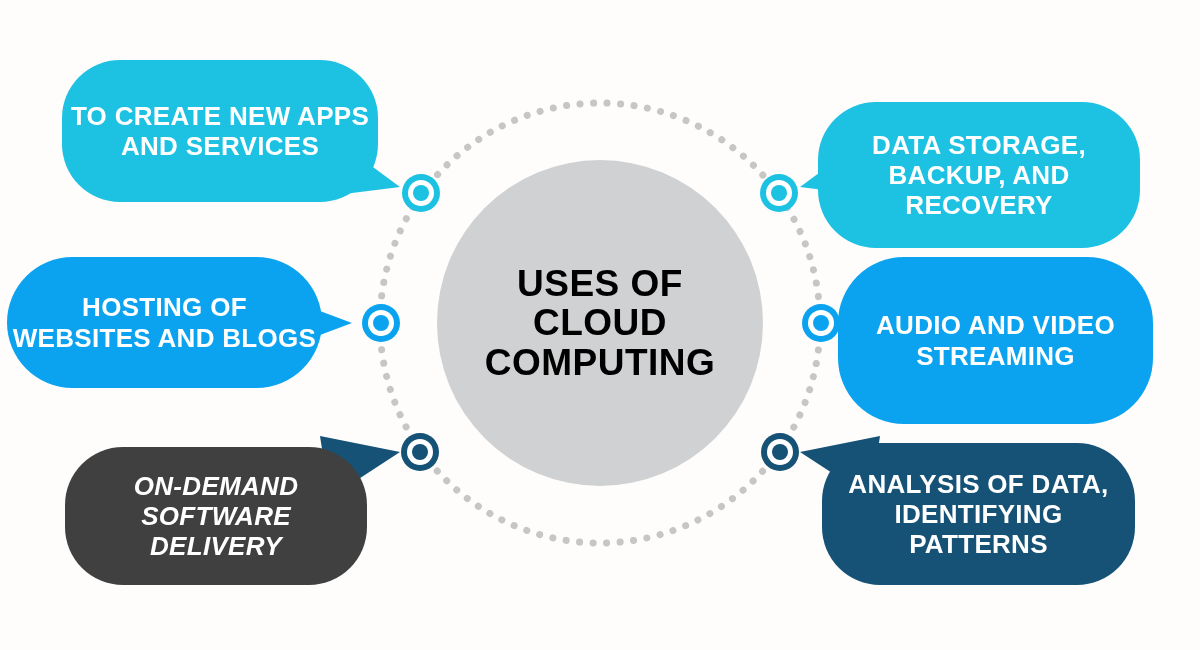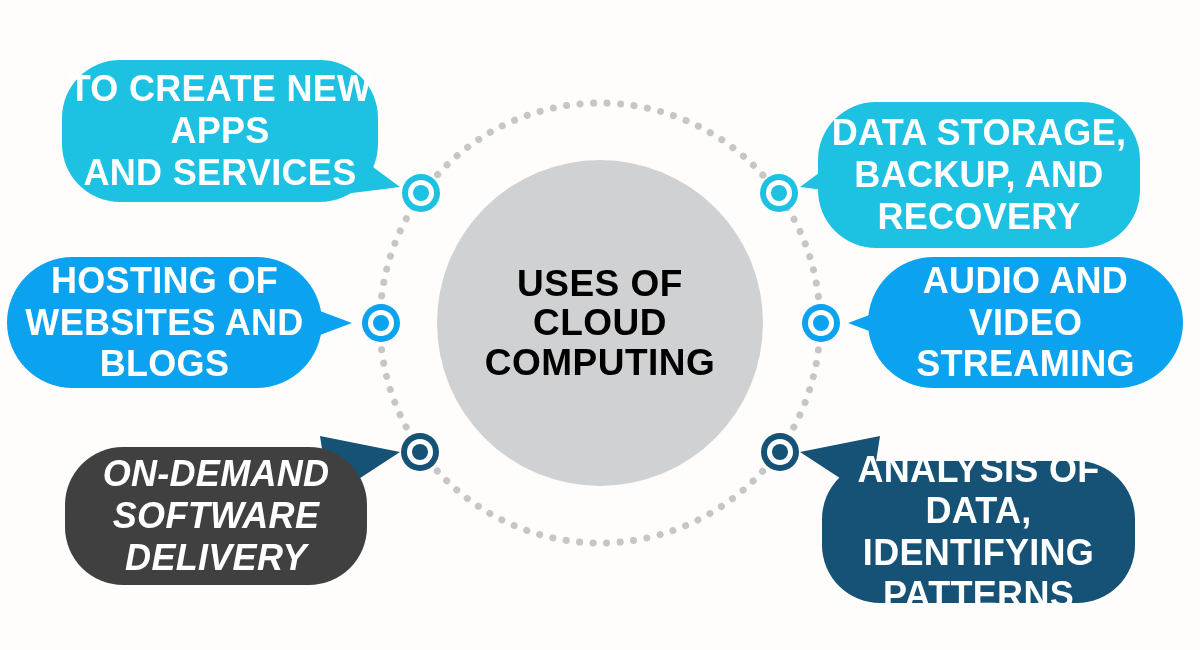--- a/index.html
+++ b/index.html
@@ -27,27 +27,27 @@
     color:#000000; letter-spacing:0.5px;
     white-space:pre-line;
     z-index:2;
   }
 
   
   .bubble {
     position:absolute; z-index:3;
     display:flex; align-items:center; justify-content:center;
     text-align:center; color:#ffffff;
-    font-weight:800; font-size:36px; line-height:1.16; letter-spacing:0.3px;
+    font-weight:800; font-size:26px; line-height:1.16; letter-spacing:0.3px;
     white-space:pre-line;
   }
   .b1 { left:62px;  top:60px;  width:316px; height:142px; border-radius:58px; }
   .b2 { left:818px; top:58px;  width:322px; height:146px; border-radius:58px;margin-top:44px; }
   .b3 { left:7px;   top:257px; width:315px; height:131px; border-radius:66px; }
-  .b4 { left:868px; top:257px; width:315px; height:131px; border-radius:66px; }
+  .b4 { left:838px; top:257px; width:315px; height:167px; border-radius:66px; }
   .b5 { left:65px;  top:447px; width:302px; height:138px; border-radius:58px; }
   .b6 { left:822px; top:443px; width:313px; height:142px; border-radius:58px; }
 
   
   .tail { position:absolute; z-index:2; }
   .t1 { left:320px; top:135px; width:80px; height:62px; clip-path:polygon(12% 0%, 100% 84%, 0% 100%); }
   .t2 { left:800px; top:135px; width:80px; height:62px; clip-path:polygon(88% 0%, 0% 84%, 100% 100%); }
   .t3 { left:298px; top:299px; width:54px; height:48px; clip-path:polygon(0% 8%, 100% 50%, 0% 92%); }
   .t4 { left:848px; top:299px; width:54px; height:48px; clip-path:polygon(100% 8%, 0% 50%, 100% 92%); }
   .t5 { left:320px; top:436px; width:80px; height:62px; clip-path:polygon(12% 100%, 100% 26%, 0% 0%); }
@@ -97,21 +97,21 @@
   <div class="bubble b2" style="background-color: rgb(29, 194, 226);">DATA STORAGE,
 BACKUP, AND
 RECOVERY</div>
   <div class="bubble b3" style="background-color: rgb(11, 163, 239);">HOSTING OF
 WEBSITES AND BLOGS</div>
   <div class="bubble b4" style="background-color: rgb(11, 163, 239);">AUDIO AND VIDEO
 STREAMING</div>
   <div class="bubble b5" style="background-color: #404040; font-style: italic;">ON-DEMAND
 SOFTWARE
 DELIVERY</div>
-  <div class="bubble b6" style="background-color: rgb(22, 81, 118); margin-top: 18px;">ANALYSIS OF DATA,
+  <div class="bubble b6" style="background-color: rgb(22, 81, 118);">ANALYSIS OF DATA,
 IDENTIFYING
 PATTERNS</div>
 
   <div class="marker m1" style="background-color: rgb(29, 194, 226);">
     <div class="marker-mid">
       <div class="marker-dot" style="background-color: rgb(29, 194, 226);"></div>
     </div>
   </div>
   <div class="marker m2" style="background-color: rgb(29, 194, 226);">
     <div class="marker-mid">

